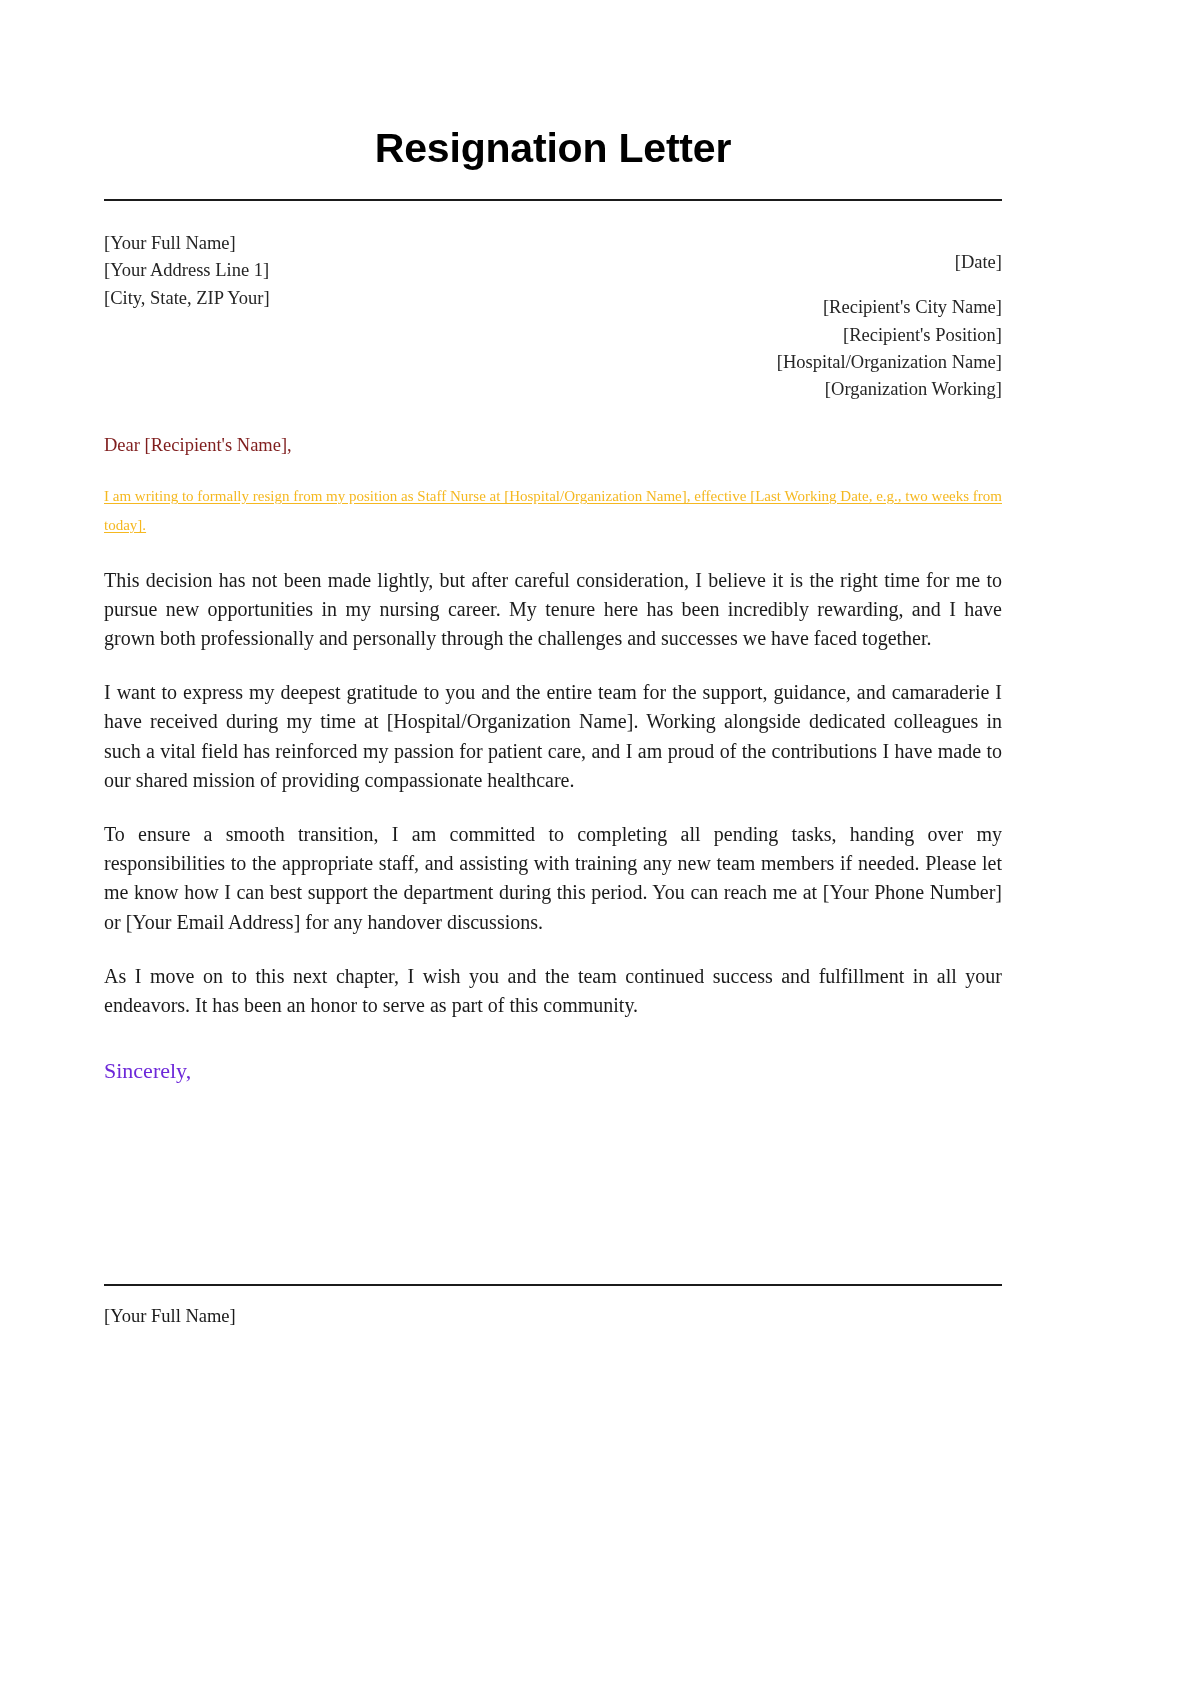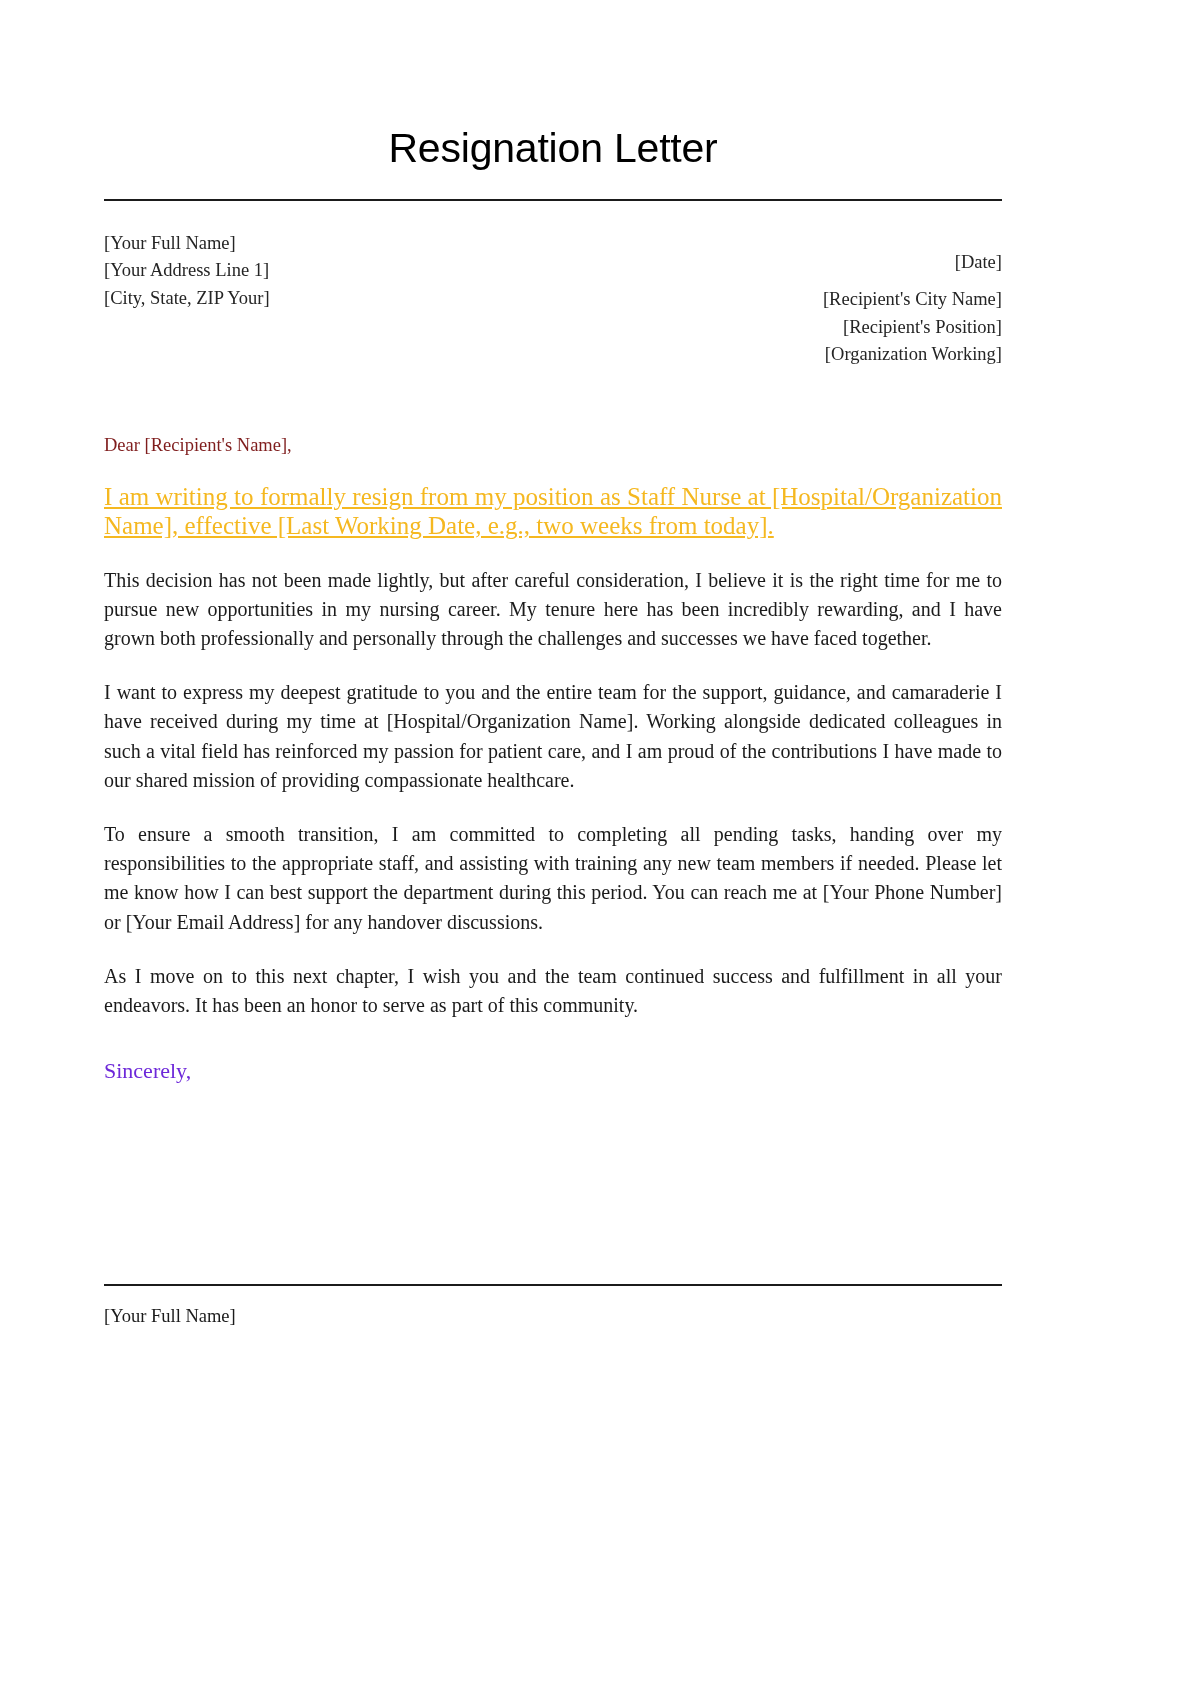--- a/index.html
+++ b/index.html
@@ -30,21 +30,21 @@
     top: 0;
     width: 898px;
   }
 
   
   .doc-title {
     margin: 0;
     padding-top: 125px;
     text-align: center;
     font-family: "Liberation Sans Narrow", "Liberation Sans", "DejaVu Sans", sans-serif;
-    font-weight: 400;
+    font-weight: 700;
     font-size: 41px;
     letter-spacing: -0.2px;
     line-height: 1.15;
     color: #000000;
   }
 
   .title-rule {
     margin-top: 27px;
     border: 0;
     border-top: 2.4px solid #1b1b1b;
@@ -79,21 +79,21 @@
   }
 
   .recipient-block .addr-line {
     font-size: 18.5px;
     line-height: 27.3px;
     color: #252525;
     white-space: nowrap;
   }
 
   .date-line {
-    margin-bottom: 10px;
+    margin-bottom: 18px;
   }
 
   
   .salutation {
     margin-top: 34px;
     font-size: 18.5px;
     line-height: 27px;
     color: #7f1d1d;
   }
 
@@ -103,21 +103,21 @@
     font-size: 20px;
     line-height: 29.2px;
     text-align: justify;
     text-justify: inter-word;
     color: #1b1b1b;
   }
 
   p.link-para {
     margin: 0;
     padding-top: 23px;
-    font-size: 25px;
+    font-size: 15px;
     line-height: 29.2px;
     text-align: justify;
     text-justify: inter-word;
   }
 
   .link-text {
     color: #f5b820;
     text-decoration: underline;
     text-decoration-color: #f5b820;
     text-underline-offset: 2px;
@@ -165,20 +165,21 @@
       <div class="sender-block">
         <div class="addr-line">[Your Full Name]</div>
         <div class="addr-line">[Your Address Line 1]</div>
         <div class="addr-line">[City, State, ZIP Your]</div>
       </div>
 
       <div class="recipient-block">
         <div class="addr-line date-line">[Date]</div>
         <div class="addr-line">[Recipient's City Name]</div>
         <div class="addr-line">[Recipient's Position]</div>
+        <div class="addr-line">[Hospital/Organization Name]</div>
         <div class="addr-line">[Organization Working]</div>
       </div>
 
     </div>
 
     <div class="salutation">Dear [Recipient's Name],</div>
 
     <p class="link-para"><span class="link-text">I am writing to formally resign from my position as Staff Nurse at [Hospital/Organization Name], effective [Last Working Date, e.g., two weeks from today].</span></p>
 
     <p class="body-para">This decision has not been made lightly, but after careful consideration, I believe it is the right time for me to pursue new opportunities in my nursing career. My tenure here has been incredibly rewarding, and I have grown both professionally and personally through the challenges and successes we have faced together.</p>

